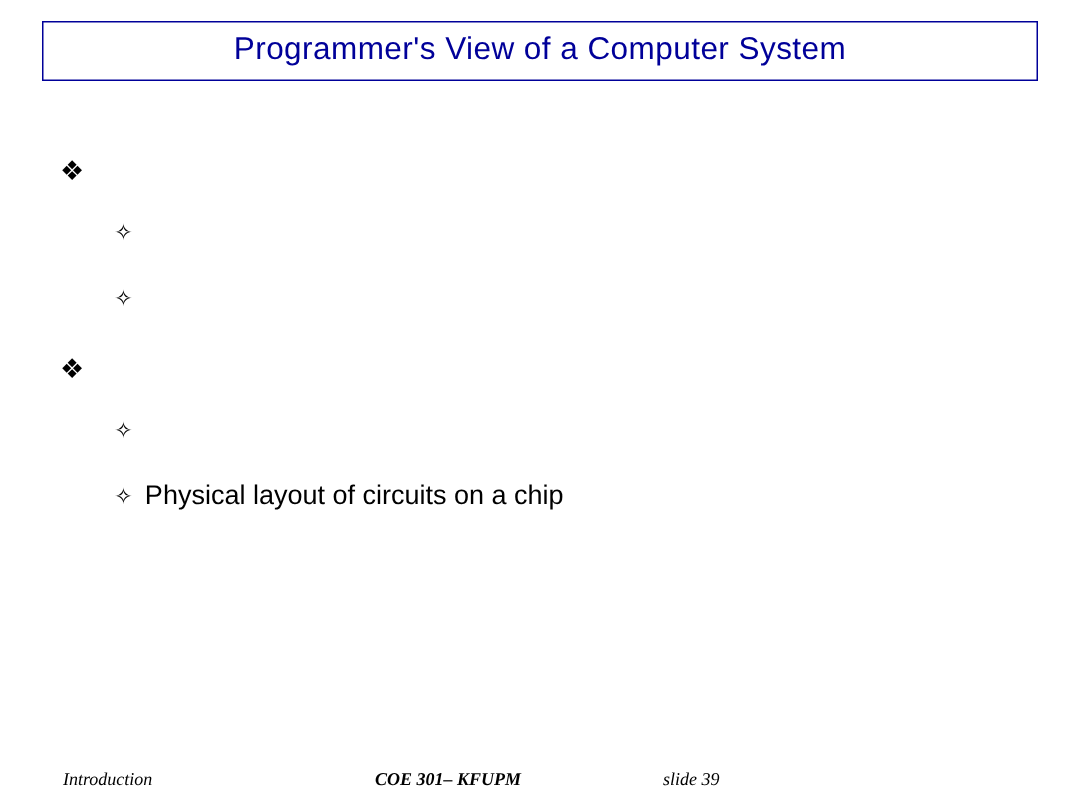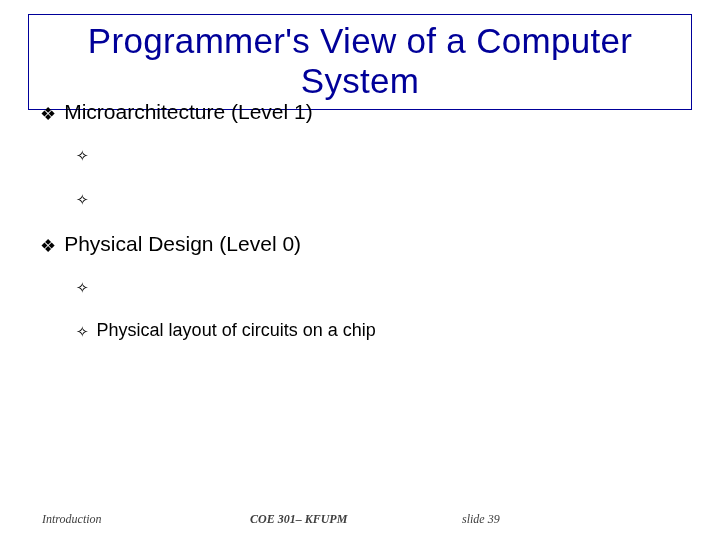--- a/index.html
+++ b/index.html
@@ -14,21 +14,21 @@
     left: 28px;
     top: 14px;
     width: 664px;
     border: 1px solid #000099;
     padding: 6px 10px 8px 10px;
     text-align: center;
   }
   .title-text {
     font-family: "Comic Sans MS", "Comic Sans", cursive, sans-serif;
     color: #000099;
-    font-size: 35px;
+    font-size: 21px;
     letter-spacing: 0.3px;
   }
   .content {
     position: absolute;
     left: 40px;
     top: 100px;
     width: 640px;
   }
   .bullet-l1 {
     display: flex;
@@ -61,59 +61,57 @@
     position: absolute;
     left: 0;
     bottom: 10px;
     width: 716px;
     height: 22px;
     display: flex;
     align-items: center;
     font-family: Georgia, "Times New Roman", serif;
     font-style: italic;
     font-size: 12px;
-    color: #404040;
+    color: #000000;
   }
   .footer .left {
     position: absolute;
     left: 42px;
   }
   .footer .center {
     position: absolute;
     left: 250px;
     font-weight: bold;
   }
   .footer .right {
     position: absolute;
-    left: 462px;
+    left: 442px;
   }
 </style>
 </head>
 <body>
 
 <div class="title-box">
   <div class="title-text">Programmer's View of a Computer System</div>
 </div>
 
 <div class="content">
 
   <div class="bullet-l1">
     <span class="icon">❖</span>
-    <span>Microarchitecture (Level 1)</span>
   </div>
   <div class="bullet-l2">
     <span class="icon">✧</span>
   </div>
   <div class="bullet-l2">
     <span class="icon">✧</span>
   </div>
 
   <div class="bullet-l1">
     <span class="icon">❖</span>
-    <span>Physical Design (Level 0)</span>
   </div>
   <div class="bullet-l2">
     <span class="icon">✧</span>
   </div>
   <div class="bullet-l2">
     <span class="icon">✧</span>
     <span>Physical layout of circuits on a chip</span>
   </div>
 
 </div>

